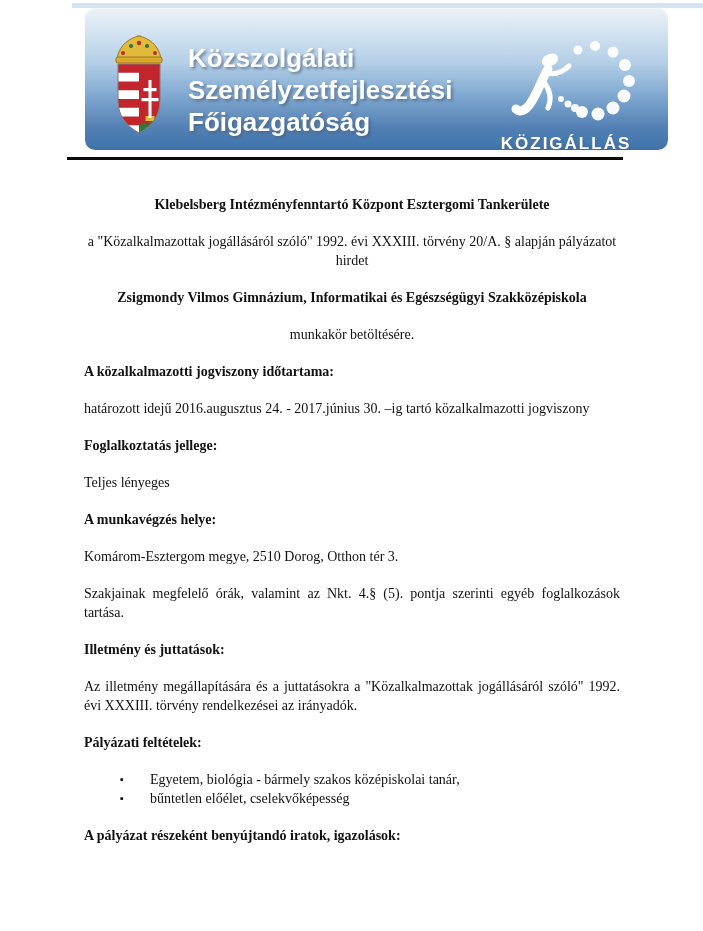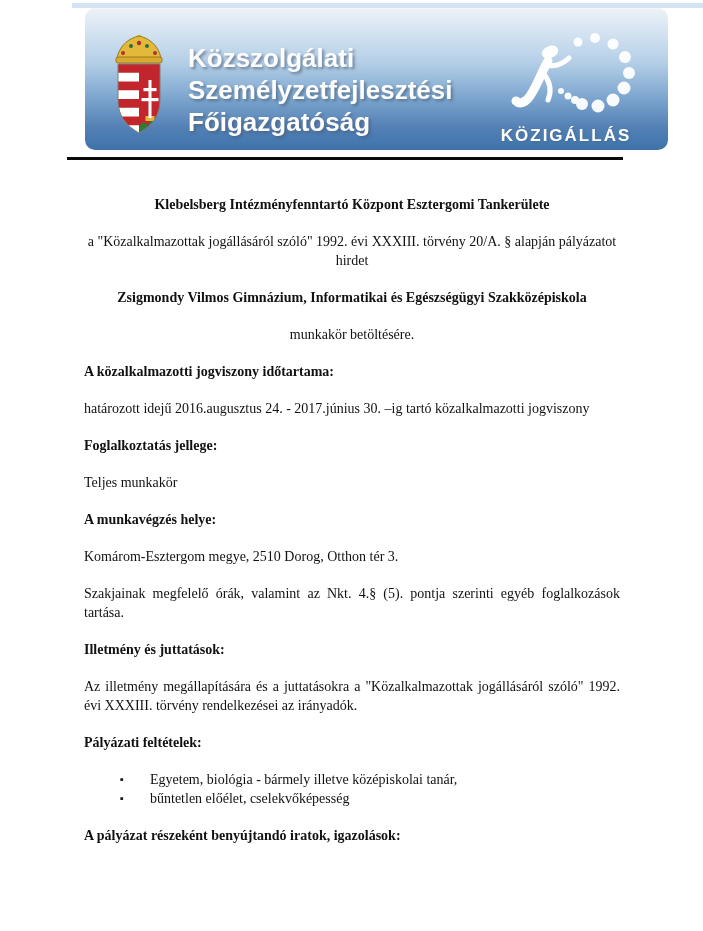--- a/index.html
+++ b/index.html
@@ -26,21 +26,21 @@
     box-shadow: inset 0 1px 0 #f4f7fa;
   }
   .coa { position: absolute; left: 23px; top: 24px; }
   .org-name {
     position: absolute; left: 103px; top: 34px;
     font-family: "Liberation Sans", sans-serif;
     font-weight: bold; font-size: 26px; line-height: 32px;
     color: #fdfdfe;
     text-shadow: 2px 2px 3px rgba(70, 90, 115, 0.65);
   }
-  .logo { position: absolute; left: 405px; top: 22px; width: 165px; }
+  .logo { position: absolute; left: 405px; top: 30px; width: 165px; }
   .logo svg { display: block; margin-left: 10px; }
   .logo-label {
     display: block; margin: 4px 0 0 6px; width: 140px;
     text-align: center;
     font-family: "Liberation Sans", sans-serif;
     font-weight: bold; font-size: 17px; letter-spacing: 2px;
     color: #ffffff;
     text-shadow: 1px 1px 2px rgba(70, 90, 115, 0.4);
   }
   .rule {
@@ -148,31 +148,31 @@
 
   <p class="center b">Zsigmondy Vilmos Gimnázium, Informatikai és Egészségügyi Szakközépiskola</p>
 
 
   <p class="center">munkakör betöltésére.</p>
 
   <p class="b">A közalkalmazotti jogviszony időtartama:</p>
   <p>határozott idejű 2016.augusztus 24. - 2017.június 30. –ig tartó közalkalmazotti jogviszony</p>
 
   <p class="b">Foglalkoztatás jellege:</p>
-  <p>Teljes munkakör</p>
+  <p>Teljes lényeges</p>
 
   <p class="b">A munkavégzés helye:</p>
   <p>Komárom-Esztergom megye, 2510 Dorog, Otthon tér 3.</p>
 
   <p class="justify">Szakjainak megfelelő órák, valamint az Nkt. 4.§ (5). pontja szerinti egyéb foglalkozások tartása.</p>
 
   <p class="b">Illetmény és juttatások:</p>
   <p class="justify">Az illetmény megállapítására és a juttatásokra a "Közalkalmazottak jogállásáról szóló" 1992. évi XXXIII. törvény rendelkezései az irányadók.</p>
 
   <p class="b">Pályázati feltételek:</p>
   <ul class="bullets">
-    <li>Egyetem, biológia - bármely illetve középiskolai tanár,</li>
+    <li>Egyetem, biológia - bármely szakos középiskolai tanár,</li>
     <li>bűntetlen előélet, cselekvőképesség</li>
   </ul>
 
   <p class="b">A pályázat részeként benyújtandó iratok, igazolások:</p>
 
 </div>
 
 </body></html>

